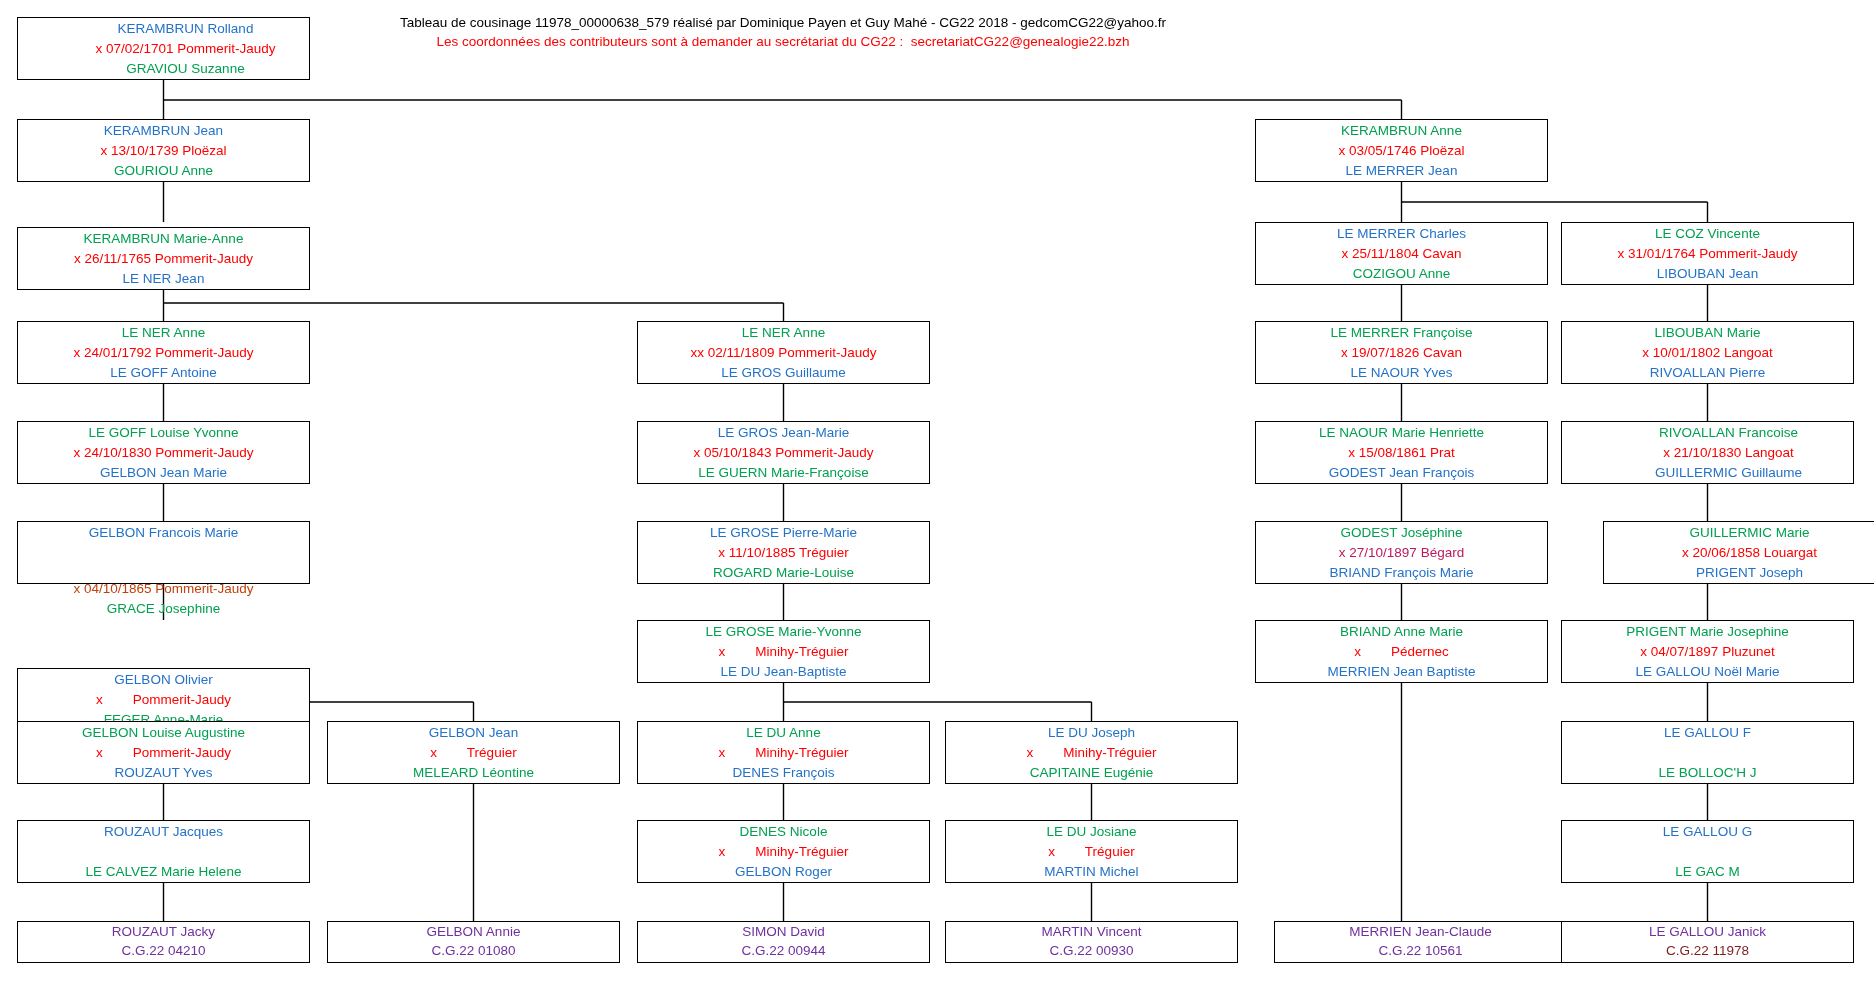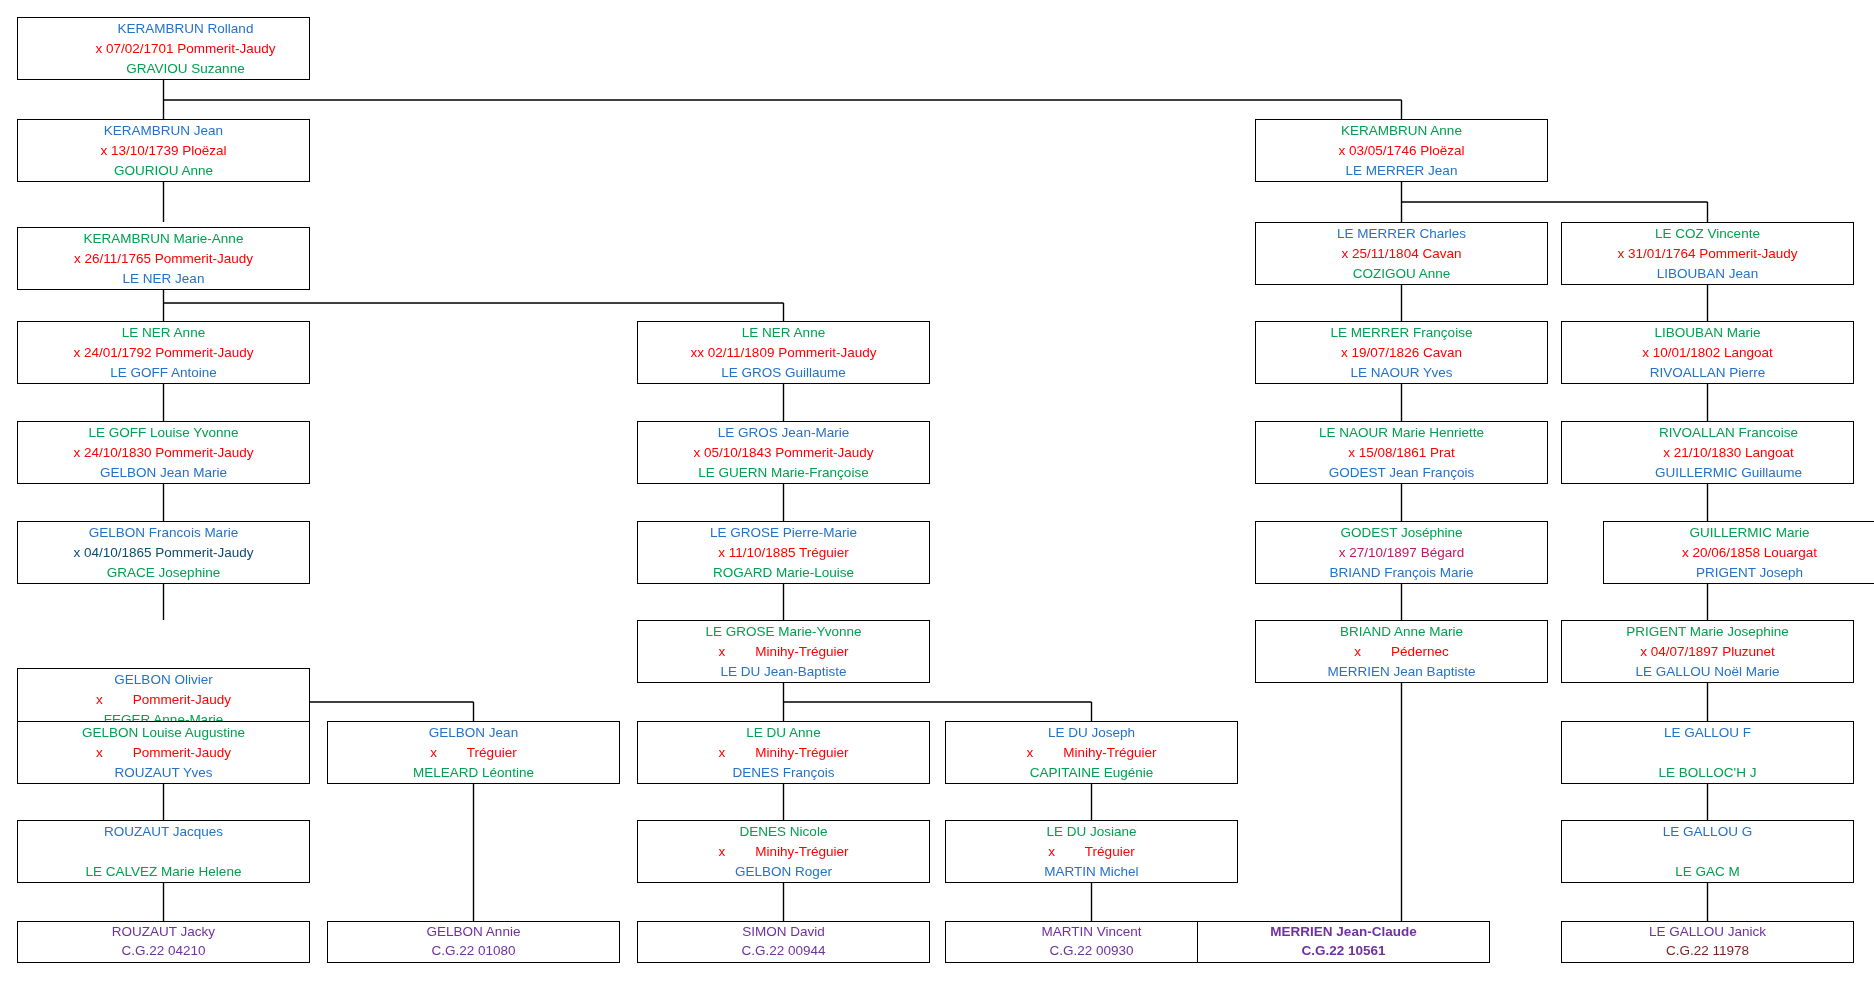--- a/index.html
+++ b/index.html
@@ -82,20 +82,24 @@
       <line x1="1401.5" y1="683" x2="1401.5" y2="921" stroke="#000000" stroke-width="1.4"></line>
       <line x1="1707.5" y1="285" x2="1707.5" y2="321" stroke="#000000" stroke-width="1.4"></line>
       <line x1="1707.5" y1="384" x2="1707.5" y2="421" stroke="#000000" stroke-width="1.4"></line>
       <line x1="1707.5" y1="484" x2="1707.5" y2="521" stroke="#000000" stroke-width="1.4"></line>
       <line x1="1707.5" y1="584" x2="1707.5" y2="620" stroke="#000000" stroke-width="1.4"></line>
       <line x1="1707.5" y1="683" x2="1707.5" y2="721" stroke="#000000" stroke-width="1.4"></line>
       <line x1="1707.5" y1="784" x2="1707.5" y2="820" stroke="#000000" stroke-width="1.4"></line>
       <line x1="1707.5" y1="883" x2="1707.5" y2="921" stroke="#000000" stroke-width="1.4"></line>
     </svg>
 
+  <div id="title-block">
+    <div class="t-line">Tableau de cousinage 11978_00000638_579 réalisé par Dominique Payen et Guy Mahé - CG22 2018 - gedcomCG22@yahoo.fr</div>
+    <div class="t-line" style="color:#FF0000;">Les coordonnées des contributeurs sont à demander au secrétariat du CG22 :  secretariatCG22@genealogie22.bzh</div>
+  </div>
 
   <div id="boxes">
       <div class="pbox" style="left: 17px; top: 17px; padding-left: 44px;">
         <div class="pad"></div>
         <div class="bl" style="color: rgb(36, 114, 200);">KERAMBRUN Rolland</div>
         <div class="bl" style="color: rgb(255, 0, 0);">x 07/02/1701 Pommerit-Jaudy</div>
         <div class="bl" style="color: rgb(0, 160, 80);">GRAVIOU Suzanne</div>
       </div>
       <div class="pbox" style="left: 17px; top: 119px;">
         <div class="pad"></div>
@@ -117,21 +121,21 @@
       </div>
       <div class="pbox" style="left: 17px; top: 421px;">
         <div class="pad"></div>
         <div class="bl" style="color: rgb(0, 160, 80);">LE GOFF Louise Yvonne</div>
         <div class="bl" style="color: rgb(255, 0, 0);">x 24/10/1830 Pommerit-Jaudy</div>
         <div class="bl" style="color: rgb(36, 114, 200);">GELBON Jean Marie</div>
       </div>
       <div class="pbox" style="left: 17px; top: 521px;">
         <div class="pad"></div>
         <div class="bl" style="color: rgb(36, 114, 200);">GELBON Francois Marie</div>
-        <div class="bl" style="color: #0c4a6e;">x 04/10/1865 Pommerit-Jaudy</div>
+        <div class="bl" style="color: #c2410c; margin-top: 36px;">x 04/10/1865 Pommerit-Jaudy</div>
         <div class="bl" style="color: rgb(0, 160, 80);">GRACE Josephine</div>
       </div>
       <div class="pbox" style="left: 17px; top: 620px; margin-top: 48px;">
         <div class="pad"></div>
         <div class="bl" style="color: rgb(36, 114, 200);">GELBON Olivier</div>
         <div class="bl" style="color: rgb(255, 0, 0);">x        Pommerit-Jaudy</div>
         <div class="bl" style="color: rgb(0, 160, 80);">FEGER Anne-Marie</div>
       </div>
       <div class="pbox" style="left: 17px; top: 721px;">
         <div class="pad"></div>
@@ -244,21 +248,21 @@
         <div class="bl" style="color: rgb(0, 160, 80);">GODEST Joséphine</div>
         <div class="bl" style="color: #be185d;">x 27/10/1897 Bégard</div>
         <div class="bl" style="color: rgb(36, 114, 200);">BRIAND François Marie</div>
       </div>
       <div class="pbox" style="left: 1255px; top: 620px;">
         <div class="pad"></div>
         <div class="bl" style="color: rgb(0, 160, 80);">BRIAND Anne Marie</div>
         <div class="bl" style="color: rgb(255, 0, 0);">x        Pédernec</div>
         <div class="bl" style="color: rgb(36, 114, 200);">MERRIEN Jean Baptiste</div>
       </div>
-      <div class="pbox short" style="left: 1197px; top: 921px; font-weight: bold;">
+      <div class="pbox short" style="left: 1274px; top: 921px;">
         <div class="bl" style="color: rgb(112, 48, 160);">MERRIEN Jean-Claude</div>
         <div class="bl" style="color: rgb(112, 48, 160);">C.G.22 10561</div>
       </div>
       <div class="pbox" style="left: 1561px; top: 222px;">
         <div class="pad"></div>
         <div class="bl" style="color: rgb(0, 160, 80);">LE COZ Vincente</div>
         <div class="bl" style="color: rgb(255, 0, 0);">x 31/01/1764 Pommerit-Jaudy</div>
         <div class="bl" style="color: rgb(36, 114, 200);">LIBOUBAN Jean</div>
       </div>
       <div class="pbox" style="left: 1561px; top: 321px;">

